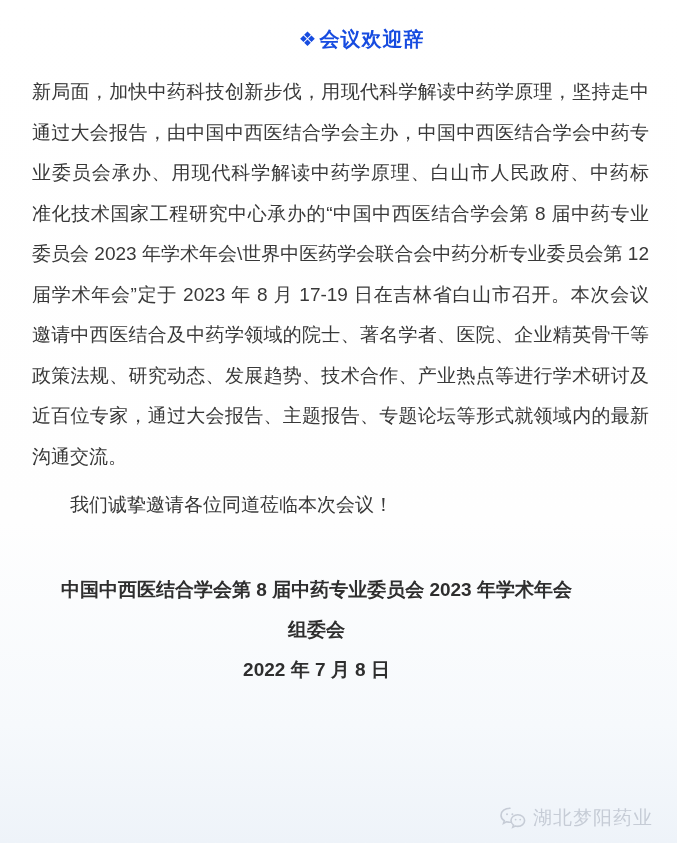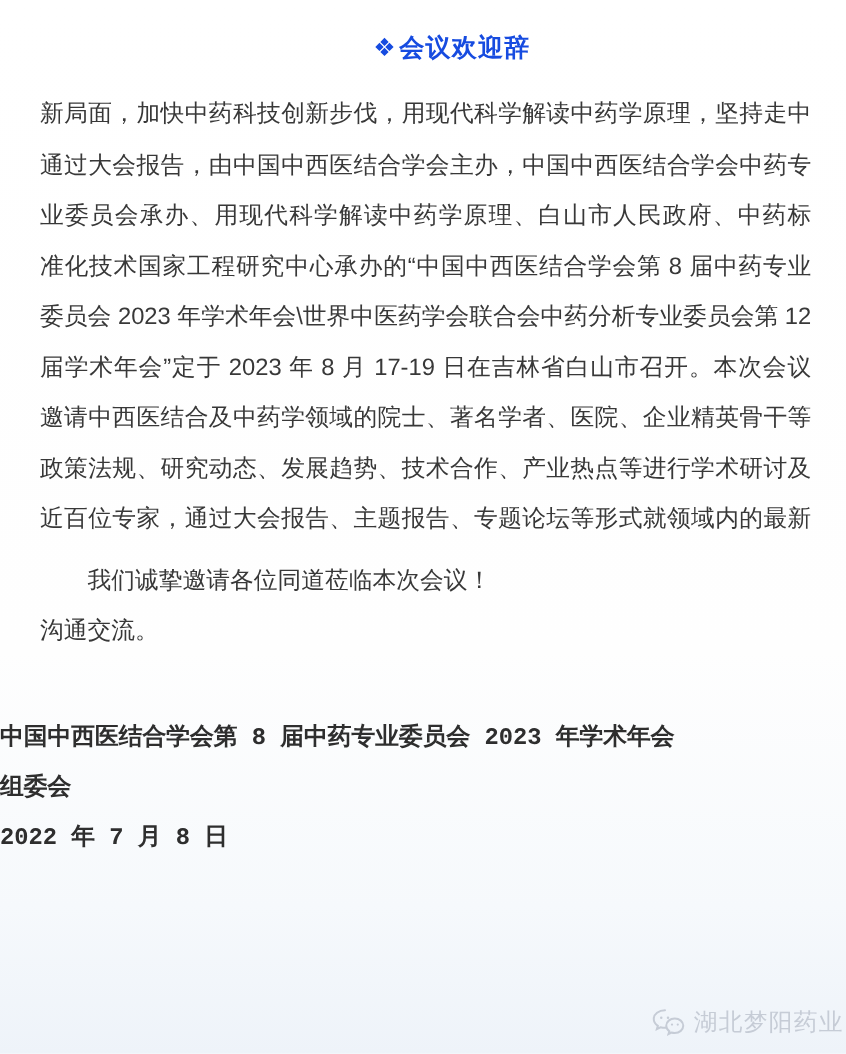--- a/index.html
+++ b/index.html
@@ -39,32 +39,31 @@
   .stretch {
     text-align:justify;
     text-align-last:justify;
   }
   .indent { text-indent:2em; }
   .closing {
     margin-top:8px;
   }
   .signature {
     margin:44px 44px 0 0;
-    text-align:left;
-    font-family:Liberation Mono, monospace;
+    text-align:center;
   }
   .sig-line {
     font-size:19px;
     line-height:40px;
     font-weight:700;
     color:#2e2e2e;
   }
   .watermark {
     position:absolute;
-    right:2px; bottom:12px;
+    right:24px; bottom:12px;
     display:flex;
     align-items:center;
     gap:6px;
     color:#c6ccd6;
     font-size:19px;
     letter-spacing:1px;
     user-select:none;
   }
   .watermark svg { display:block; }
 </style>
@@ -80,22 +79,22 @@
   <div class="content">
     <div class="line stretch">新局面，加快中药科技创新步伐，用现代科学解读中药学原理，坚持走中</div>
     <div class="line stretch">通过大会报告，由中国中西医结合学会主办，中国中西医结合学会中药专</div>
     <div class="line stretch">业委员会承办、用现代科学解读中药学原理、白山市人民政府、中药标</div>
     <div class="line stretch">准化技术国家工程研究中心承办的“中国中西医结合学会第 8 届中药专业</div>
     <div class="line stretch">委员会 2023 年学术年会\世界中医药学会联合会中药分析专业委员会第 12</div>
     <div class="line stretch">届学术年会”定于 2023 年 8 月 17-19 日在吉林省白山市召开。本次会议</div>
     <div class="line stretch">邀请中西医结合及中药学领域的院士、著名学者、医院、企业精英骨干等</div>
     <div class="line stretch">政策法规、研究动态、发展趋势、技术合作、产业热点等进行学术研讨及</div>
     <div class="line stretch">近百位专家，通过大会报告、主题报告、专题论坛等形式就领域内的最新</div>
+    <div class="line">沟通交流。</div>
     <div class="line indent closing">我们诚挚邀请各位同道莅临本次会议！</div>
-    <div class="line">沟通交流。</div>
   </div>
 
   <div class="signature">
     <div class="sig-line">中国中西医结合学会第 8 届中药专业委员会 2023 年学术年会</div>
     <div class="sig-line">组委会</div>
     <div class="sig-line">2022 年 7 月 8 日</div>
   </div>
 
   <div class="watermark">
     <span>

